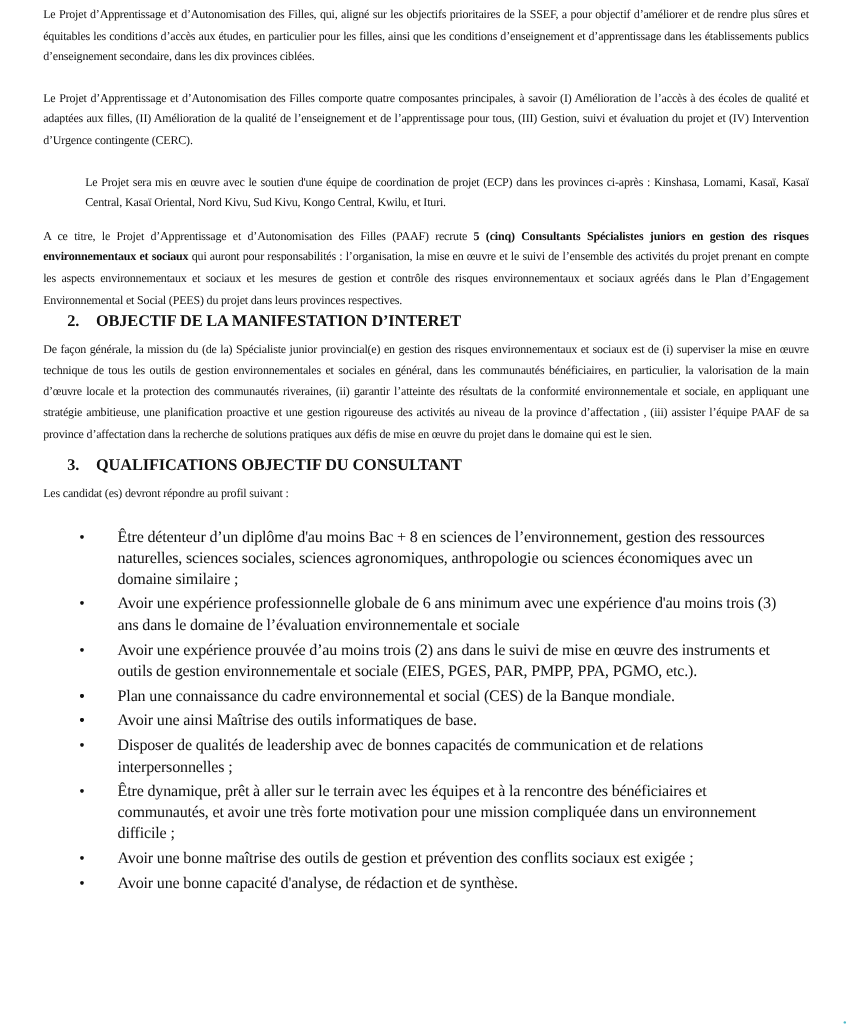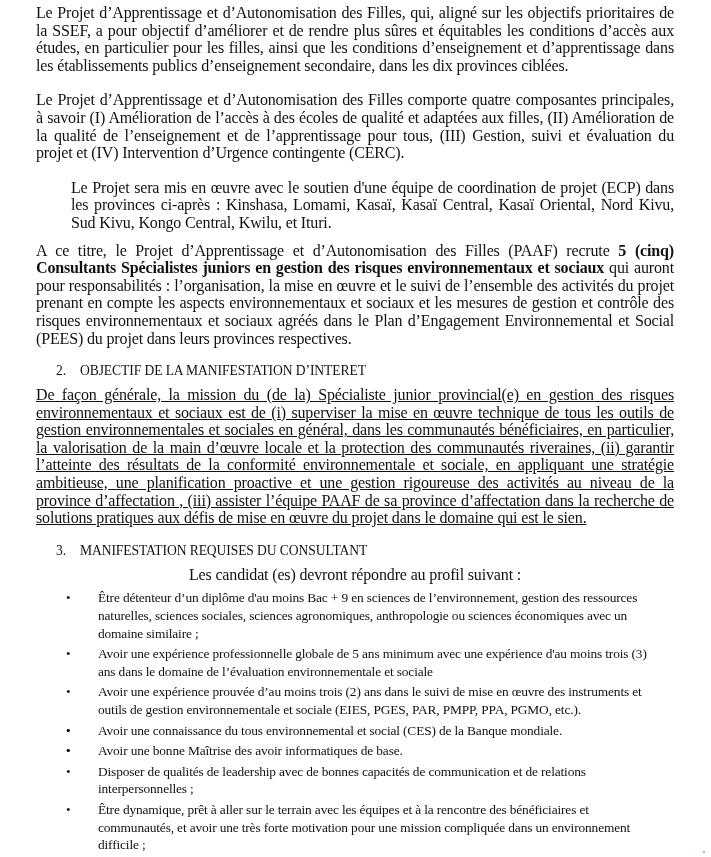--- a/index.html
+++ b/index.html
@@ -1,57 +1,57 @@
 <!DOCTYPE html>
 <html><head>
 <meta charset="utf-8">
 <style>
   html, body { margin:0; padding:0; background:#ffffff; }
   body { width:711px; height:857px; overflow:hidden; position:relative;
          font-family:"Liberation Serif", "DejaVu Serif", serif; color:#111; }
   .page { position:absolute; left:36px; top:4px; width:638px; }
-  p { margin:0; font-size:16px; line-height:17.6px; text-align:justify; letter-spacing:-0.15px; }
+  p { margin:0; font-size:10px; line-height:17.6px; text-align:justify; letter-spacing:-0.15px; }
   .p1 { margin-bottom:17px; }
   .p2 { margin-bottom:17px; }
   .p3 { margin-bottom:10px;margin-left:35px; }
   .p4 { margin-bottom:0; }
   b { font-weight:bold; }
-  h2 { margin:15px 0 6px 0; font-size:13.6px; font-weight:normal; line-height:18px; padding-left:20px; letter-spacing:-0.1px; }
+  h2 { margin:0 0 6px 0; font-size:13.6px; font-weight:bold; line-height:18px; padding-left:20px; letter-spacing:-0.1px; }
   h2 .num { display:inline-block; width:24px; }
-  .p5 { margin-bottom:8px;text-decoration:underline; }
-  .intro { margin-bottom:6px; text-align:center; }
+  .p5 { margin-bottom:8px; }
+  .intro { margin-bottom:18px; text-align:left; }
   ul { list-style:none; margin:0; padding:0; }
   li { position:relative; padding-left:62px; font-size:13.4px; line-height:17.6px; margin-bottom:3px; text-align:left; padding-right:8px; letter-spacing:-0.15px; }
   li .bullet { position:absolute; left:30px; top:0; font-size:13px; }
   .speck { position:absolute; width:2px; height:2px; background:#4ab9c8; border-radius:1px; }
 </style>
 </head>
 <body>
 
 <div class="page">
   <p class="p1">Le Projet d’Apprentissage et d’Autonomisation des Filles, qui, aligné sur les objectifs prioritaires de la SSEF, a pour objectif d’améliorer et de rendre plus sûres et équitables les conditions d’accès aux études, en particulier pour les filles, ainsi que les conditions d’enseignement et d’apprentissage dans les établissements publics d’enseignement secondaire, dans les dix provinces ciblées.</p>
   <p class="p2">Le Projet d’Apprentissage et d’Autonomisation des Filles comporte quatre composantes principales, à savoir (I) Amélioration de l’accès à des écoles de qualité et adaptées aux filles, (II) Amélioration de la qualité de l’enseignement et de l’apprentissage pour tous, (III) Gestion, suivi et évaluation du projet et (IV) Intervention d’Urgence contingente (CERC).</p>
   <p class="p3">Le Projet sera mis en œuvre avec le soutien d'une équipe de coordination de projet (ECP) dans les provinces ci-après : Kinshasa, Lomami, Kasaï, Kasaï Central, Kasaï Oriental, Nord Kivu, Sud Kivu, Kongo Central, Kwilu, et Ituri.</p>
   <p class="p4"><span>A ce titre, le Projet d’Apprentissage et d’Autonomisation des Filles (PAAF) recrute </span><b>5 (cinq) Consultants Spécialistes juniors en gestion des risques environnementaux et sociaux</b><span> qui auront pour responsabilités : l’organisation, la mise en œuvre et le suivi de l’ensemble des activités du projet prenant en compte les aspects environnementaux et sociaux et les mesures de gestion et contrôle des risques environnementaux et sociaux agréés dans le Plan d’Engagement Environnemental et Social (PEES) du projet dans leurs  provinces respectives.</span></p>
 
   <h2><span class="num">2.</span><span>OBJECTIF DE LA MANIFESTATION D’INTERET</span></h2>
   <p class="p5">De façon générale, la mission du (de la) Spécialiste junior provincial(e) en gestion des risques environnementaux et sociaux est de (i) superviser la mise en œuvre technique de tous les outils  de gestion environnementales et sociales en général,  dans les communautés bénéficiaires, en particulier,  la valorisation de la main d’œuvre locale et la protection des communautés riveraines, (ii) garantir  l’atteinte des résultats de la conformité environnementale et sociale, en appliquant une stratégie ambitieuse, une planification proactive et une gestion rigoureuse des activités au niveau de la  province d’affectation , (iii) assister l’équipe PAAF de sa province d’affectation dans la recherche de solutions pratiques aux défis de mise en œuvre du projet dans le domaine qui est le sien.</p>
 
-  <h2><span class="num">3.</span><span>MANIFESTATION REQUISES DU CONSULTANT</span></h2>
+  <h2><span class="num">3.</span><span>QUALIFICATIONS OBJECTIF DU CONSULTANT</span></h2>
   <p class="intro">Les candidat (es) devront répondre au profil suivant :</p>
 
   <ul>
-    <li><span class="bullet">•</span><span>Être détenteur d’un diplôme d'au moins Bac + 9 en sciences de l’environnement, gestion des ressources naturelles, sciences sociales, sciences agronomiques, anthropologie ou sciences économiques avec un domaine similaire ;</span></li>
-    <li><span class="bullet">•</span><span>Avoir une expérience professionnelle globale de 5 ans minimum avec une expérience d'au moins trois (3) ans dans le domaine de l’évaluation environnementale et sociale</span></li>
+    <li><span class="bullet">•</span><span>Être détenteur d’un diplôme d'au moins Bac + 8 en sciences de l’environnement, gestion des ressources naturelles, sciences sociales, sciences agronomiques, anthropologie ou sciences économiques avec un domaine similaire ;</span></li>
+    <li><span class="bullet">•</span><span>Avoir une expérience professionnelle globale de 6 ans minimum avec une expérience d'au moins trois (3) ans dans le domaine de l’évaluation environnementale et sociale</span></li>
     <li><span class="bullet">•</span><span>Avoir une expérience prouvée d’au moins trois (2) ans dans le suivi de mise en œuvre des instruments et outils de gestion environnementale et sociale (EIES, PGES, PAR, PMPP, PPA, PGMO, etc.).</span></li>
     <li><span class="bullet">•</span></li>
-    <li><span class="bullet">•</span><span>Avoir une connaissance du tous environnemental et social (CES) de la Banque mondiale.</span></li>
+    <li><span class="bullet">•</span><span>Plan une connaissance du cadre environnemental et social (CES) de la Banque mondiale.</span></li>
     <li><span class="bullet">•</span></li>
-    <li><span class="bullet">•</span><span>Avoir une bonne Maîtrise des avoir informatiques de base.</span></li>
+    <li><span class="bullet">•</span><span>Avoir une ainsi Maîtrise des outils informatiques de base.</span></li>
     <li><span class="bullet">•</span><span>Disposer de qualités de leadership avec de bonnes capacités de communication et de relations interpersonnelles ;</span></li>
     <li><span class="bullet">•</span><span>Être dynamique, prêt à aller sur le terrain avec les équipes et à la rencontre des bénéficiaires et communautés, et avoir une très forte motivation pour une mission compliquée dans un environnement difficile ;</span></li>
-    <li><span class="bullet">•</span></li>
+    <li><span class="bullet">•</span><span>Avoir une bonne maîtrise des outils de gestion et prévention des conflits sociaux est exigée ;</span></li>
     <li><span class="bullet">•</span><span>Avoir une bonne capacité d'analyse, de rédaction et de synthèse.</span></li>
 
   </ul>
 </div>
 
 <div class="speck" style="left:703px; top:851px;"></div>
 
 </body></html>

